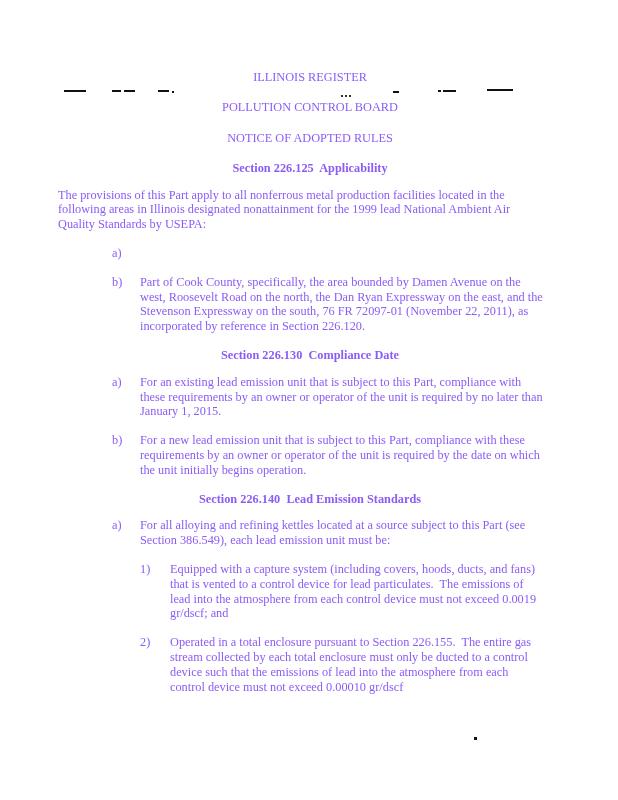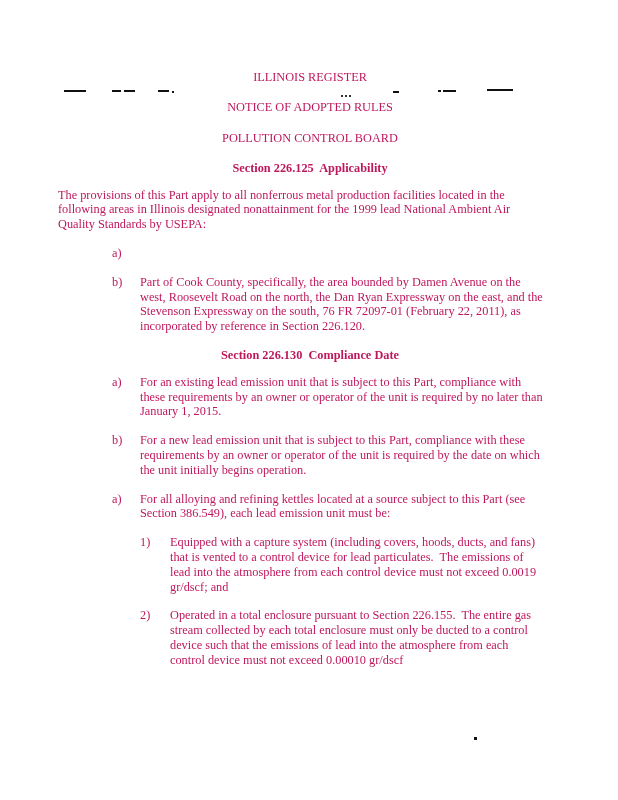--- a/index.html
+++ b/index.html
@@ -9,21 +9,21 @@
   }
   .page {
     position: relative;
     width: 618px;
     height: 800px;
     background: #ffffff;
     overflow: hidden;
     font-family: "Liberation Serif", "DejaVu Serif", serif;
     font-size: 12.3px;
     line-height: 14.8px;
-    color: #be185d;
+    color: #8b5cf6;
     box-sizing: border-box;
     padding: 70px 56px 0 58px;
   }
   .center-line {
     text-align: center;
     white-space: pre;
     margin-bottom: 15.5px;
   }
   .doc-header { margin-bottom: 12px; }
   .section-heading {
@@ -74,37 +74,37 @@
   <div class="artifact" style="left:172px; top:91px; width:2px;  height:2px;"></div>
   <div class="artifact" style="left:393px; top:91px; width:6px;  height:2px;"></div>
   <div class="artifact" style="left:438px; top:90px; width:3px;  height:2px;"></div>
   <div class="artifact" style="left:443px; top:90px; width:13px; height:2px;"></div>
   <div class="artifact" style="left:487px; top:89px; width:26px; height:2px;"></div>
   <div class="dots" style="left:341px; top:93px; width:10px; height:2px;"></div>
   <div class="artifact" style="left:474px; top:737px; width:3px; height:3px;"></div>
 
   <div class="doc-header">
     <div class="center-line">ILLINOIS REGISTER</div>
+    <div class="center-line">POLLUTION CONTROL BOARD</div>
     <div class="center-line">NOTICE OF ADOPTED RULES</div>
-    <div class="center-line">POLLUTION CONTROL BOARD</div>
   </div>
 
   <div class="section">
     <div class="section-heading">Section 226.125  Applicability</div>
     <div class="para">The provisions of this Part apply to all nonferrous metal production facilities located in the
 following areas in Illinois designated nonattainment for the 1999 lead National Ambient Air
 Quality Standards by USEPA:</div>
     <div class="item lvl1">
       <span class="item-label">a)</span>
     </div>
     <div class="item lvl1">
       <span class="item-label">b)</span>
       <span class="item-text">Part of Cook County, specifically, the area bounded by Damen Avenue on the
 west, Roosevelt Road on the north, the Dan Ryan Expressway on the east, and the
-Stevenson Expressway on the south, 76 FR 72097-01 (February 22, 2011), as
+Stevenson Expressway on the south, 76 FR 72097-01 (November 22, 2011), as
 incorporated by reference in Section 226.120.</span>
     </div>
   </div>
 
   <div class="section">
     <div class="section-heading">Section 226.130  Compliance Date</div>
     <div class="item lvl1">
       <span class="item-label">a)</span>
       <span class="item-text">For an existing lead emission unit that is subject to this Part, compliance with
 these requirements by an owner or operator of the unit is required by no later than
@@ -112,20 +112,21 @@
     </div>
     <div class="item lvl1">
       <span class="item-label">b)</span>
       <span class="item-text">For a new lead emission unit that is subject to this Part, compliance with these
 requirements by an owner or operator of the unit is required by the date on which
 the unit initially begins operation.</span>
     </div>
   </div>
 
   <div class="section">
+    <div class="section-heading">Section 226.140  Lead Emission Standards</div>
     <div class="item lvl1">
       <span class="item-label">a)</span>
       <span class="item-text">For all alloying and refining kettles located at a source subject to this Part (see
 Section 386.549), each lead emission unit must be:</span>
     </div>
     <div class="item lvl2">
       <span class="item-label">1)</span>
       <span class="item-text">Equipped with a capture system (including covers, hoods, ducts, and fans)
 that is vented to a control device for lead particulates.  The emissions of
 lead into the atmosphere from each control device must not exceed 0.0019

